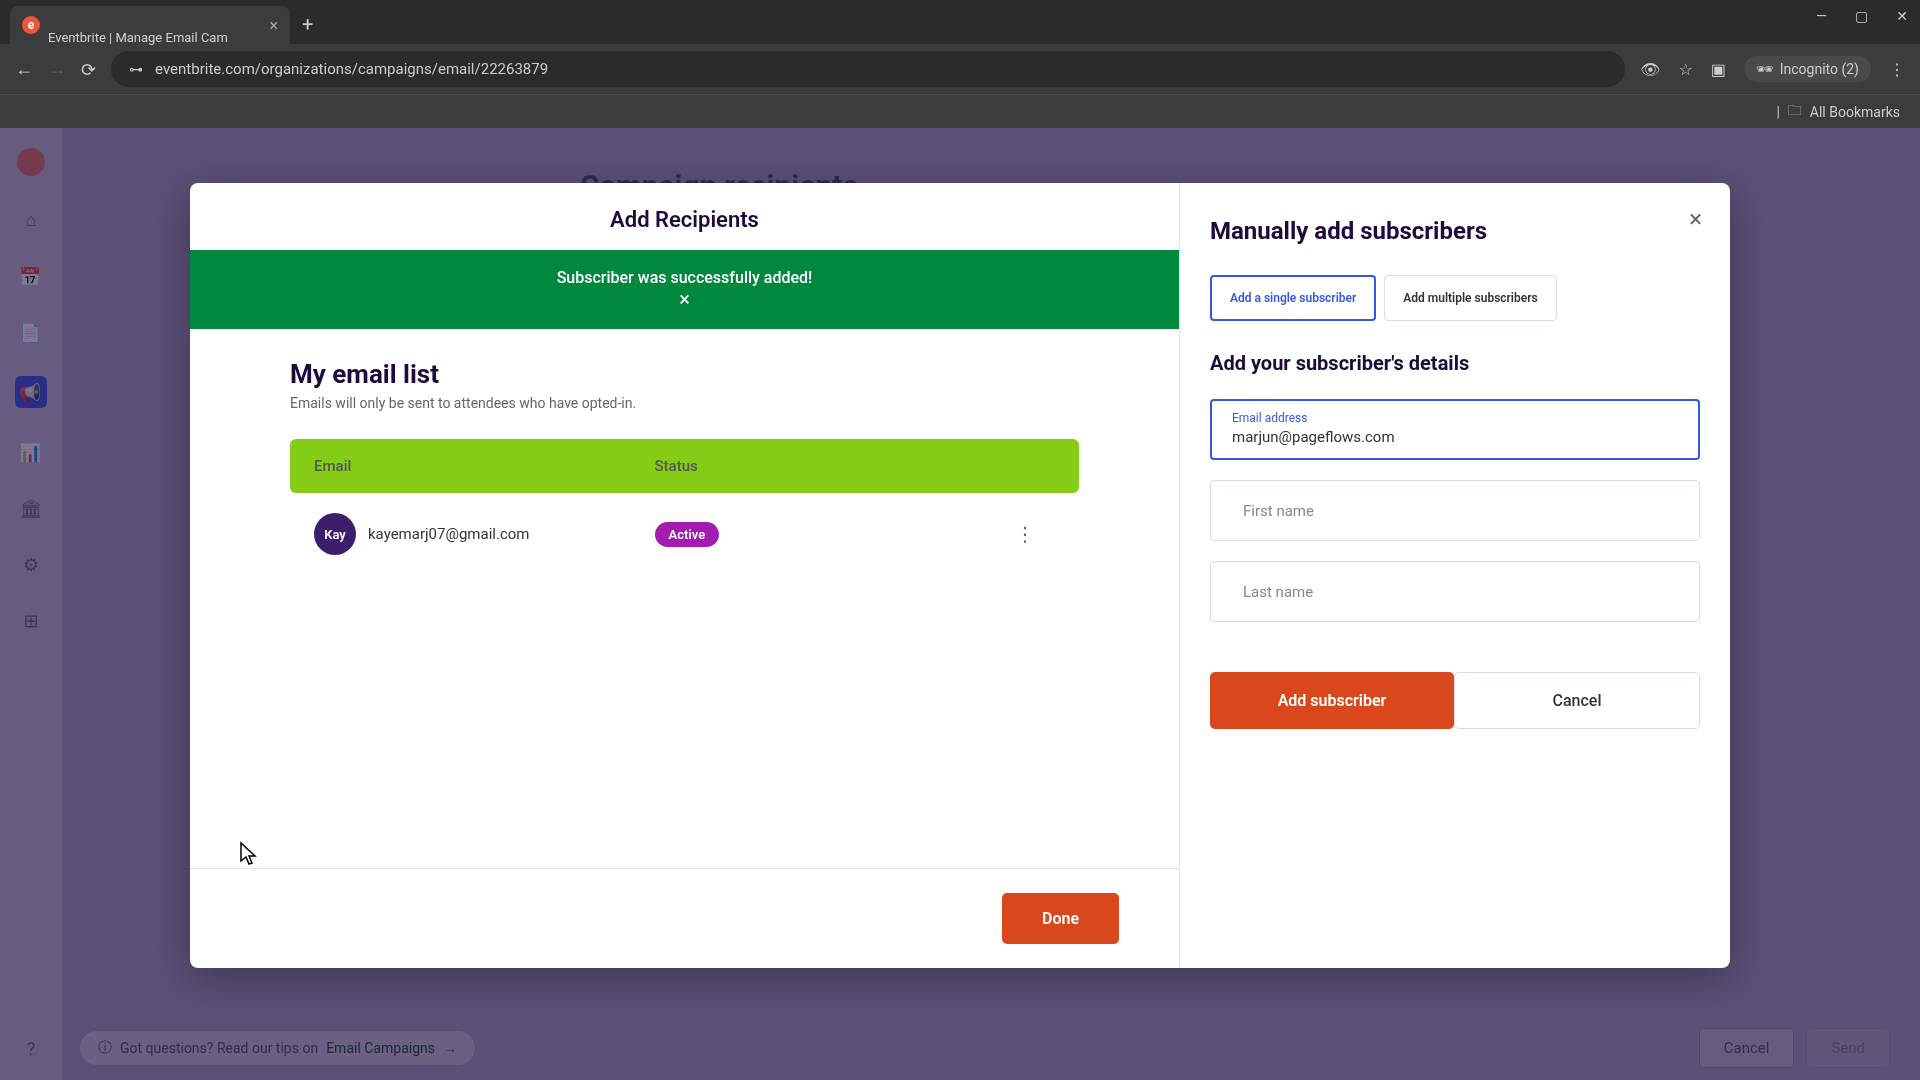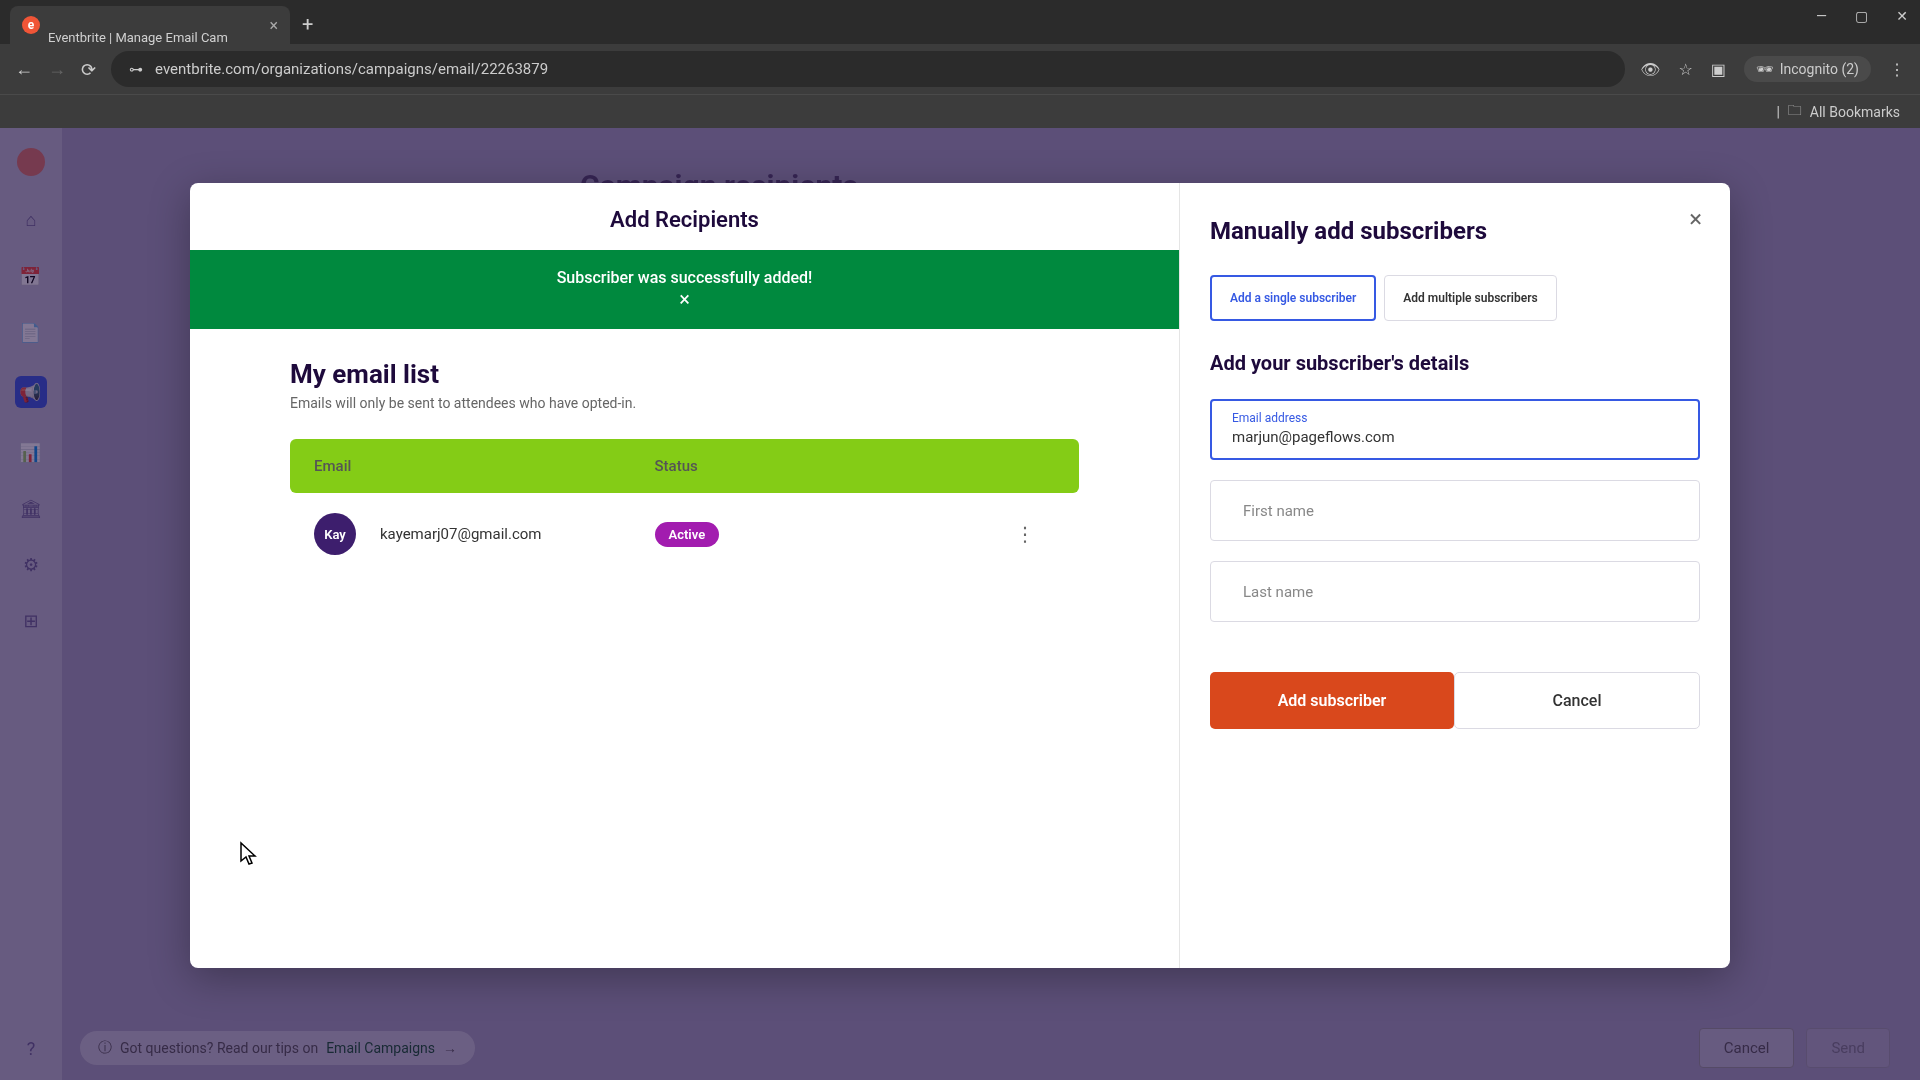--- a/index.html
+++ b/index.html
@@ -55,21 +55,21 @@
 .success-banner-text { font-size: 16px; font-weight: 500; }
 .success-close { color: #fff; font-size: 20px; cursor: pointer; }
 
 .list-section { padding: 30px 100px 20px; flex: 1; }
 .list-title { font-size: 26px; font-weight: 700; color: #1e0a3c; margin-bottom: 6px; }
 .list-subtitle { font-size: 14px; color: #666; margin-bottom: 28px; }
 
 .table-header { background: #84cc16; padding: 18px 24px; display: grid; grid-template-columns: 1fr 1fr 60px; border-radius: 6px; gap: 45px; }
 .table-header span { color: #555; font-size: 15px; font-weight: 500; }
 .table-row { padding: 20px 24px; display: grid; grid-template-columns: 1fr 1fr 60px; align-items: center; }
-.email-cell { display: flex; align-items: center; gap: 24px; }
+.email-cell { display: flex; align-items: center; gap: 12px; }
 .avatar { width: 42px; height: 42px; border-radius: 50%; background: #3d1e6d; color: #fff; display: flex; align-items: center; justify-content: center; font-size: 13px; font-weight: 600; }
 .email-text { color: #333; font-size: 15px; }
 .status-badge { background: #a21caf; color: #fff; padding: 5px 14px; border-radius: 14px; font-size: 13px; font-weight: 600; display: inline-block; width: fit-content; }
 .row-menu { color: #666; font-size: 20px; cursor: pointer; text-align: center; }
 
 .modal-left-footer { border-top: 1px solid #e5e5e5; padding: 24px 60px; display: flex; justify-content: flex-end; }
 .done-btn { background: #d9481c; color: #fff; border: none; padding: 16px 40px; border-radius: 5px; font-size: 16px; font-weight: 600; cursor: pointer; }
 
 
 .modal-right { width: 550px; padding: 34px 30px; }
@@ -198,20 +198,23 @@
             <div class="avatar">Kay</div>
             <span class="email-text">kayemarj07@gmail.com</span>
           </div>
           <div>
             <span class="status-badge">Active</span>
           </div>
           <span class="row-menu">⋮</span>
         </div>
       </div>
 
+      <div class="modal-left-footer">
+        <button class="done-btn">Done</button>
+      </div>
     </div>
 
     <div class="modal-right">
       <div class="right-title">Manually add subscribers</div>
 
       <div class="tab-buttons">
         <button class="tab-btn active">Add a single subscriber</button>
         <button class="tab-btn">Add multiple subscribers</button>
       </div>
 

